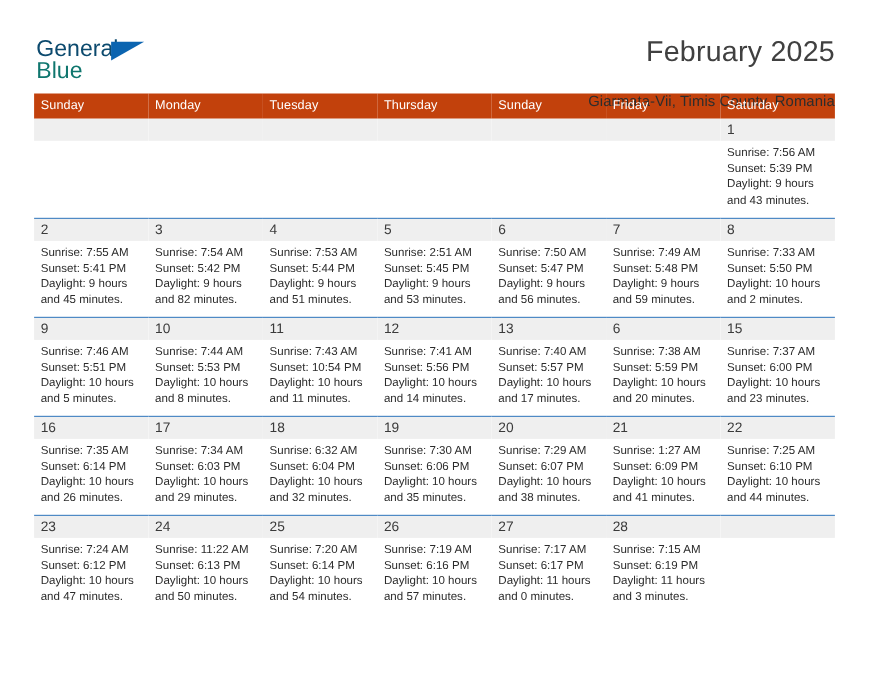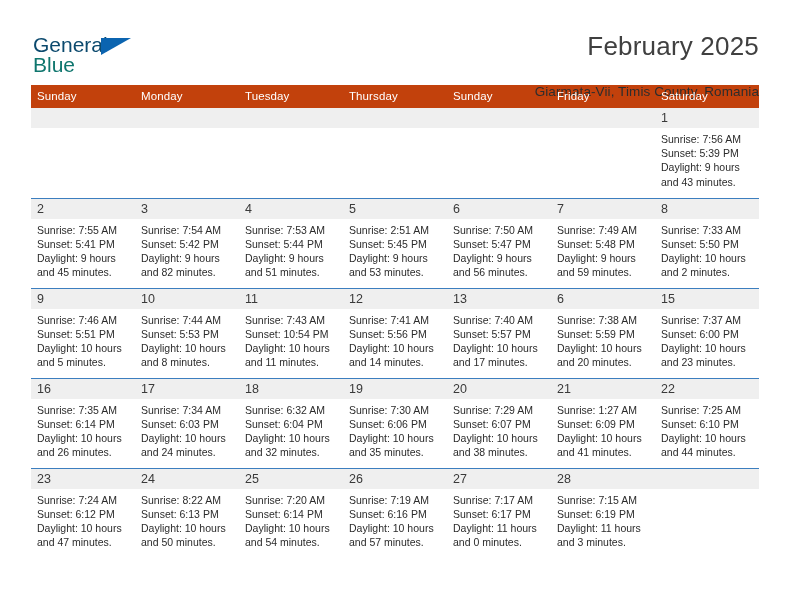--- a/index.html
+++ b/index.html
@@ -318,21 +318,21 @@
             <div>Sunrise: 7:35 AM</div>
             <div>Sunset: 6:14 PM</div>
             <div class="wrap">Daylight: 10 hours and 26 minutes.</div>
           </div>
         </td>
         <td>
           <div class="daynum">17</div>
           <div class="cell-body">
             <div>Sunrise: 7:34 AM</div>
             <div>Sunset: 6:03 PM</div>
-            <div class="wrap">Daylight: 10 hours and 24 minutes.</div>
+            <div class="wrap">Daylight: 10 hours and 29 minutes.</div>
           </div>
         </td>
         <td>
           <div class="daynum">18</div>
           <div class="cell-body">
             <div>Sunrise: 6:32 AM</div>
             <div>Sunset: 6:04 PM</div>
             <div class="wrap">Daylight: 10 hours and 32 minutes.</div>
           </div>
         </td>
@@ -374,21 +374,21 @@
           <div class="daynum">23</div>
           <div class="cell-body">
             <div>Sunrise: 7:24 AM</div>
             <div>Sunset: 6:12 PM</div>
             <div class="wrap">Daylight: 10 hours and 47 minutes.</div>
           </div>
         </td>
         <td>
           <div class="daynum">24</div>
           <div class="cell-body">
-            <div>Sunrise: 8:22 AM</div>
+            <div>Sunrise: 11:22 AM</div>
             <div>Sunset: 6:13 PM</div>
             <div class="wrap">Daylight: 10 hours and 50 minutes.</div>
           </div>
         </td>
         <td>
           <div class="daynum">25</div>
           <div class="cell-body">
             <div>Sunrise: 7:20 AM</div>
             <div>Sunset: 6:14 PM</div>
             <div class="wrap">Daylight: 10 hours and 54 minutes.</div>

